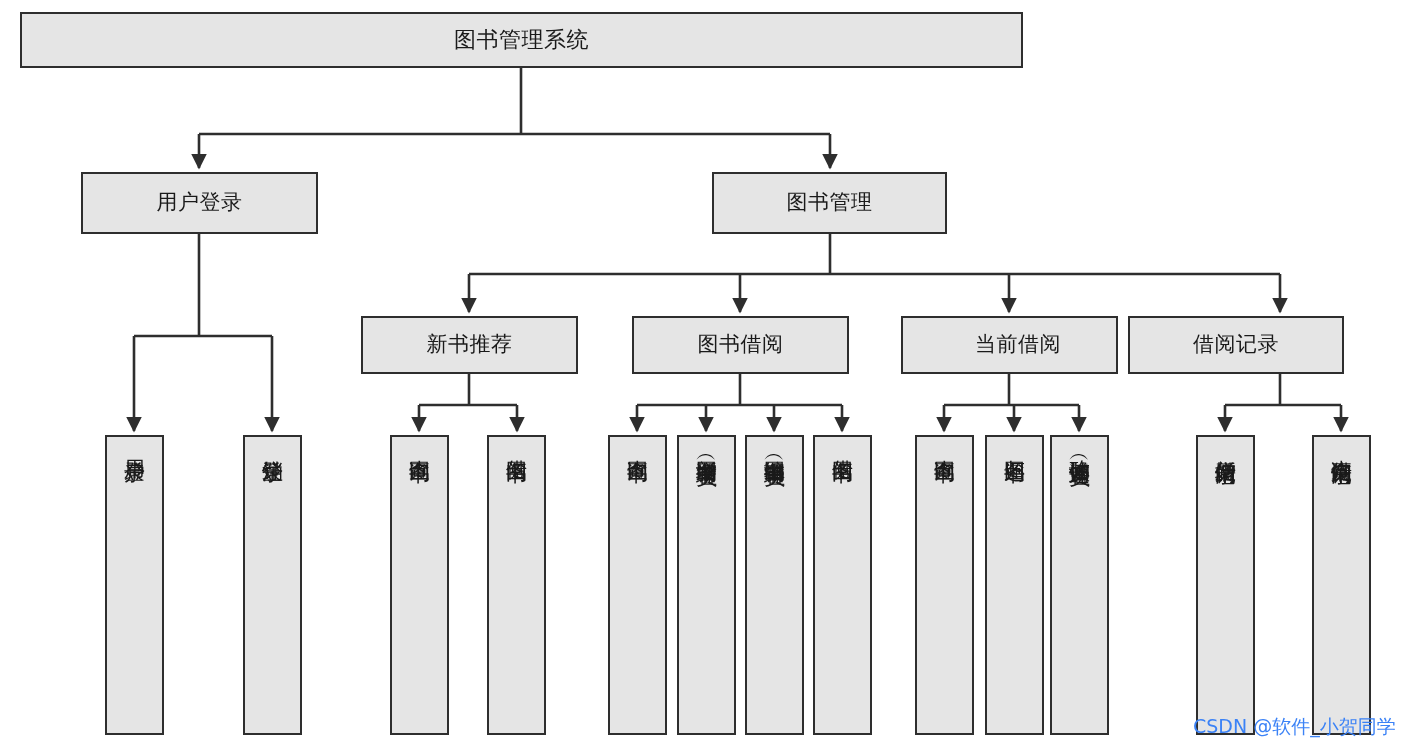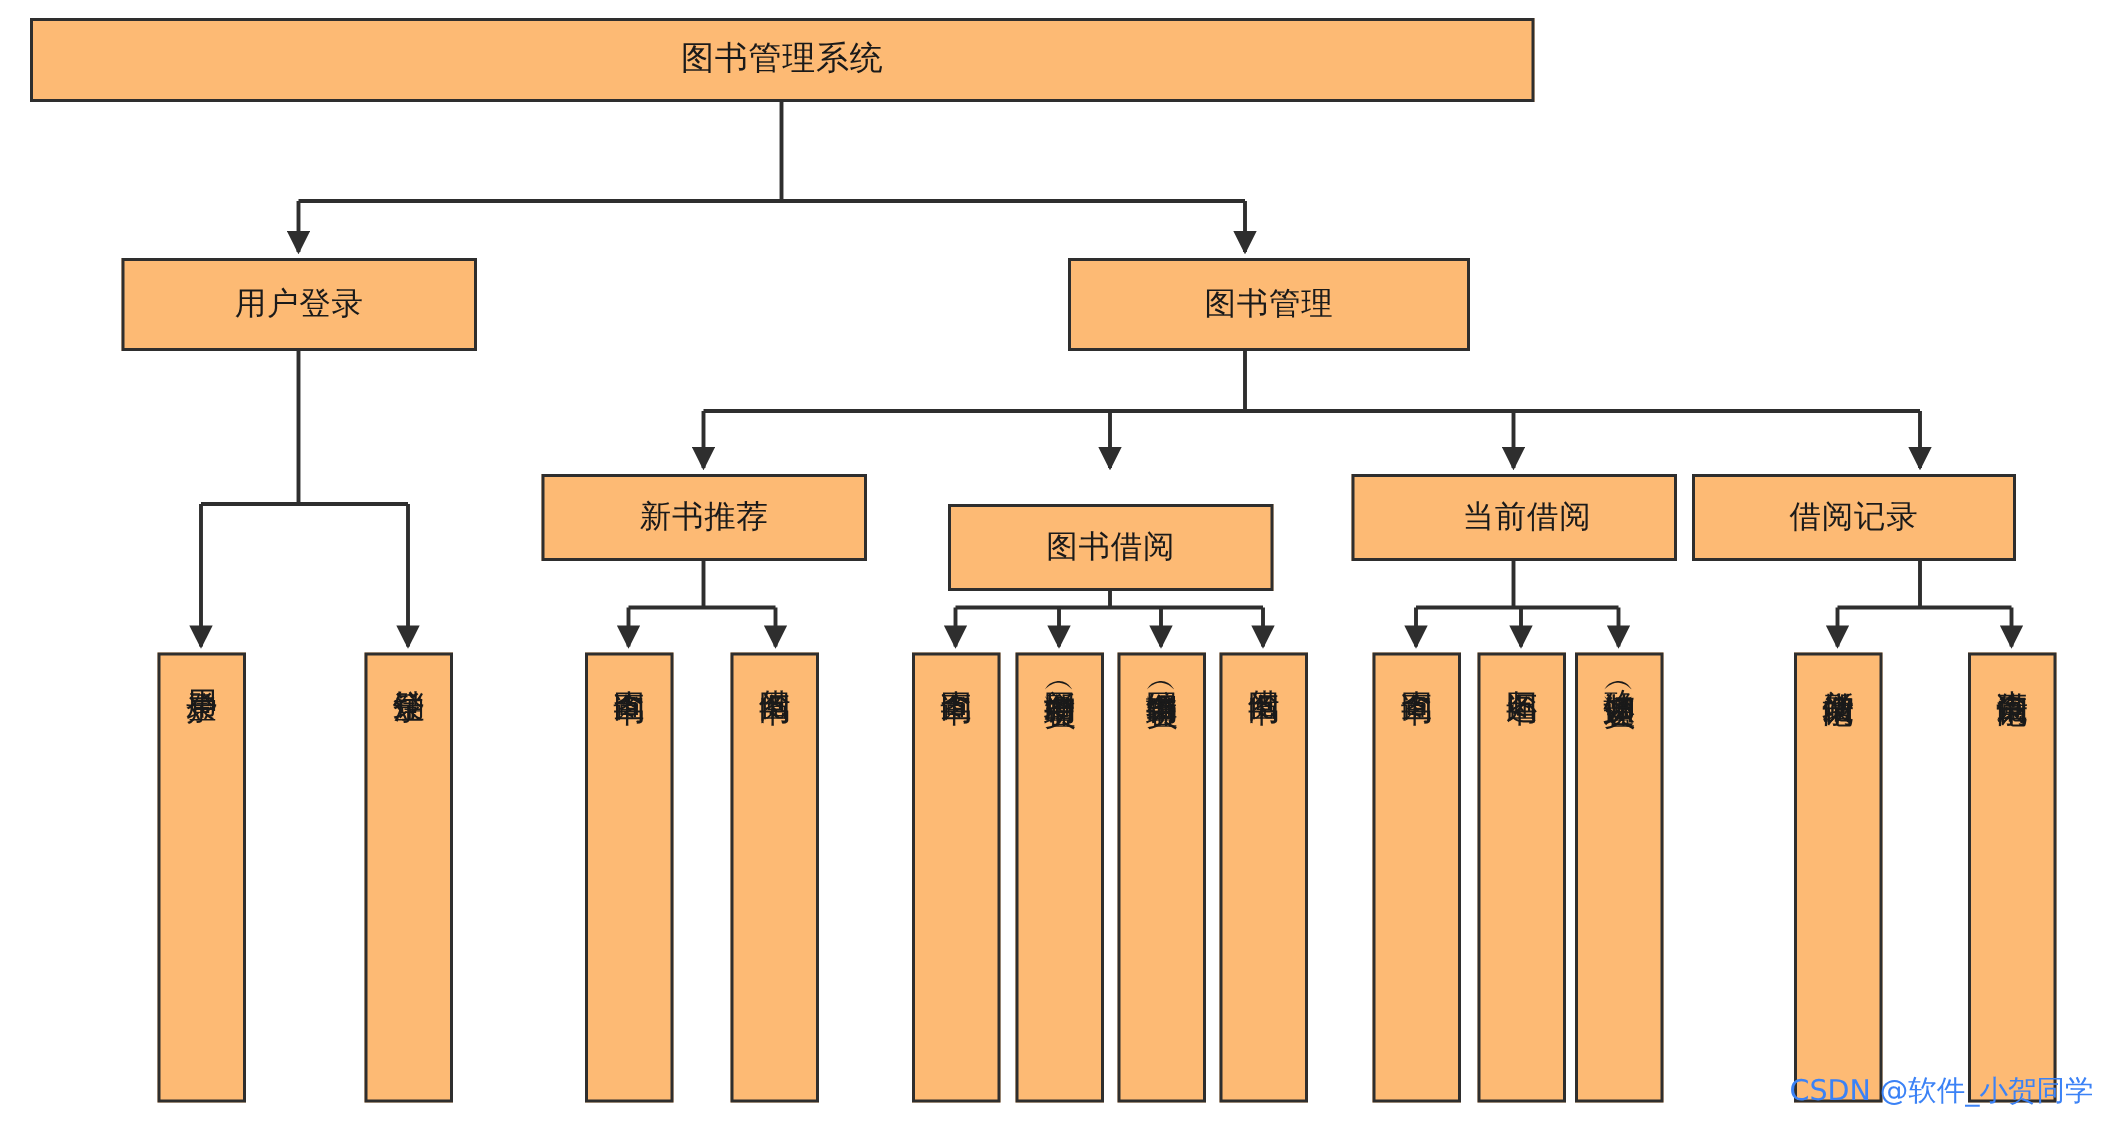--- a/index.html
+++ b/index.html
@@ -22,21 +22,21 @@
     position: absolute;
     left: 0;
     top: 0;
     width: 1405px;
     height: 747px;
     pointer-events: none;
   }
   .node {
     position: absolute;
     box-sizing: border-box;
-    background: #fdba74;
+    background: #e5e5e5;
     border: 2px solid #2e2e2e;
     display: flex;
     align-items: center;
     justify-content: center;
     color: #1a1a1a;
   }
   .node .lbl {
     display: block;
     text-align: center;
     line-height: 1.12;
@@ -131,28 +131,28 @@
     </g>
   </svg>
 
   <div class="node horiz title" style="left: 20px; top: 12px; width: 1003px; height: 56px;">
     <span class="lbl">图书管理系统</span>
   </div>
 
   <div class="node horiz" style="left: 81px; top: 172px; width: 237px; height: 62px;">
     <span class="lbl">用户登录</span>
   </div>
-  <div class="node horiz" style="left: 712px; top: 172px; width: 268px; height: 62px;">
+  <div class="node horiz" style="left: 712px; top: 172px; width: 235px; height: 62px;">
     <span class="lbl">图书管理</span>
   </div>
 
   <div class="node horiz" style="left: 361px; top: 316px; width: 217px; height: 58px;">
     <span class="lbl">新书推荐</span>
   </div>
-  <div class="node horiz" style="left: 632px; top: 316px; width: 217px; height: 58px; margin-top: 20px;">
+  <div class="node horiz" style="left: 632px; top: 316px; width: 217px; height: 58px;">
     <span class="lbl">图书借阅</span>
   </div>
   <div class="node horiz" style="left: 901px; top: 316px; width: 217px; height: 58px; padding-left: 17px;">
     <span class="lbl">当前借阅</span>
   </div>
   <div class="node horiz" style="left: 1128px; top: 316px; width: 216px; height: 58px;">
     <span class="lbl">借阅记录</span>
   </div>
 
   <div class="node vert" style="left: 105px; top: 435px; width: 59px; height: 300px;">

